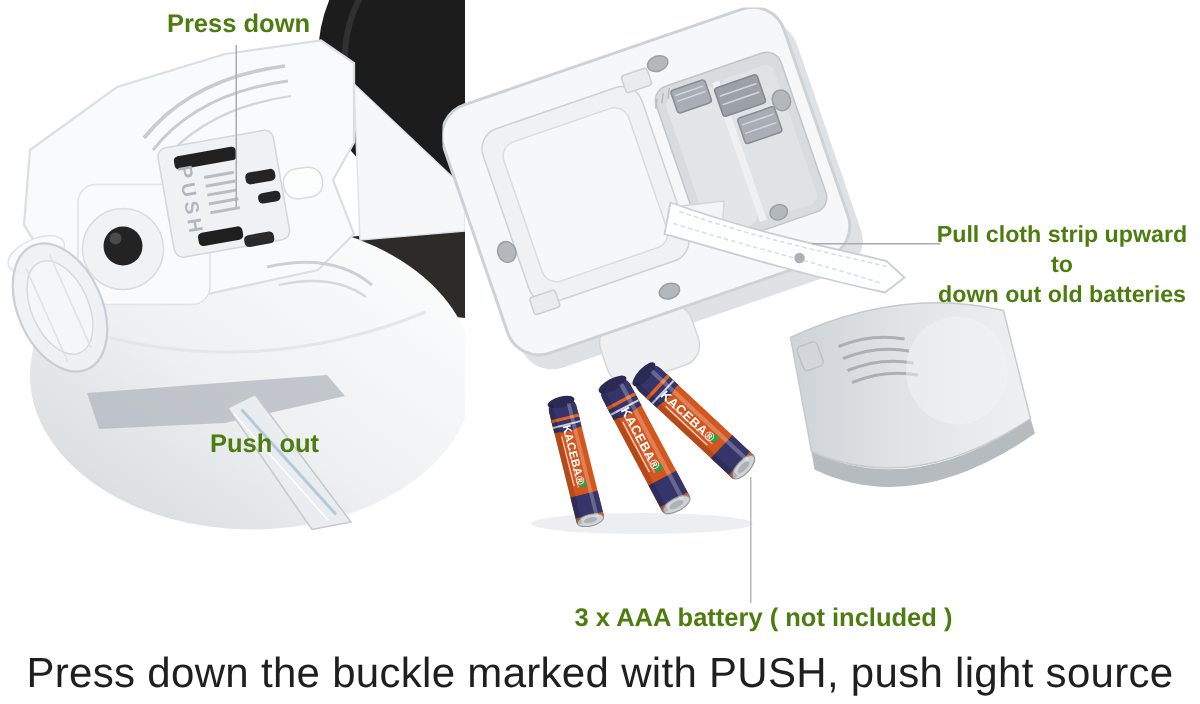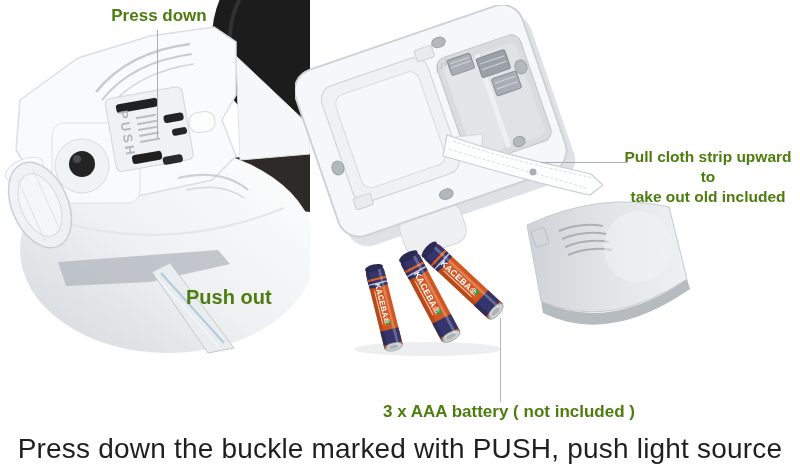--- a/index.html
+++ b/index.html
@@ -8,21 +8,21 @@
     font-family:"Liberation Sans",sans-serif;
   }
   svg{position:absolute;display:block;}
   .label{
     position:absolute;color:#4d7c0f;font-weight:600;
     font-family:"Liberation Sans",sans-serif;
   }
   .label .ln{display:block;text-align:center;}
   .line{position:absolute;background:#a8acb1;}
   #lbl-press{left:104px;top:6px;width:110px;text-align:center;font-size:17px;}
-  #lbl-pushout{left:140px;top:286px;font-size:20px;margin-left:46px;}
+  #lbl-pushout{left:140px;top:286px;font-size:17px;}
   #lbl-pull{left:618px;top:147px;width:180px;text-align:center;font-size:15.5px;line-height:1.3;}
   #lbl-batt{left:378px;top:402px;width:262px;text-align:center;font-size:17px;}
   #caption{
     position:absolute;left:0;top:433px;width:800px;text-align:center;
     font-size:28px;font-weight:400;color:#1f1f1f;letter-spacing:.2px;
     font-family:"Liberation Sans",sans-serif;
   }
   #line-press{left:157px;top:30px;width:1px;height:108px;}
   #line-pull{left:541px;top:162px;width:86px;height:1px;}
   #line-batt{left:500px;top:318px;width:1px;height:84px;background:#b4b8bc;}
@@ -205,19 +205,19 @@
   </svg>
 
   <div class="line" id="line-press"></div>
   <div class="line" id="line-pull"></div>
   <div class="line" id="line-batt"></div>
 
   <div class="label" id="lbl-press">Press down</div>
   <div class="label" id="lbl-pushout">Push out</div>
   <div class="label" id="lbl-pull">
     <span class="ln">Pull cloth strip upward to</span>
-    <span class="ln">take out old included</span>
+    <span class="ln">down out old batteries</span>
   </div>
   <div class="label" id="lbl-batt">3 x AAA battery ( not included )</div>
 
   <div id="caption">Press down the buckle marked with PUSH, push light source box out</div>
 
 </div>
 
 </body></html>

